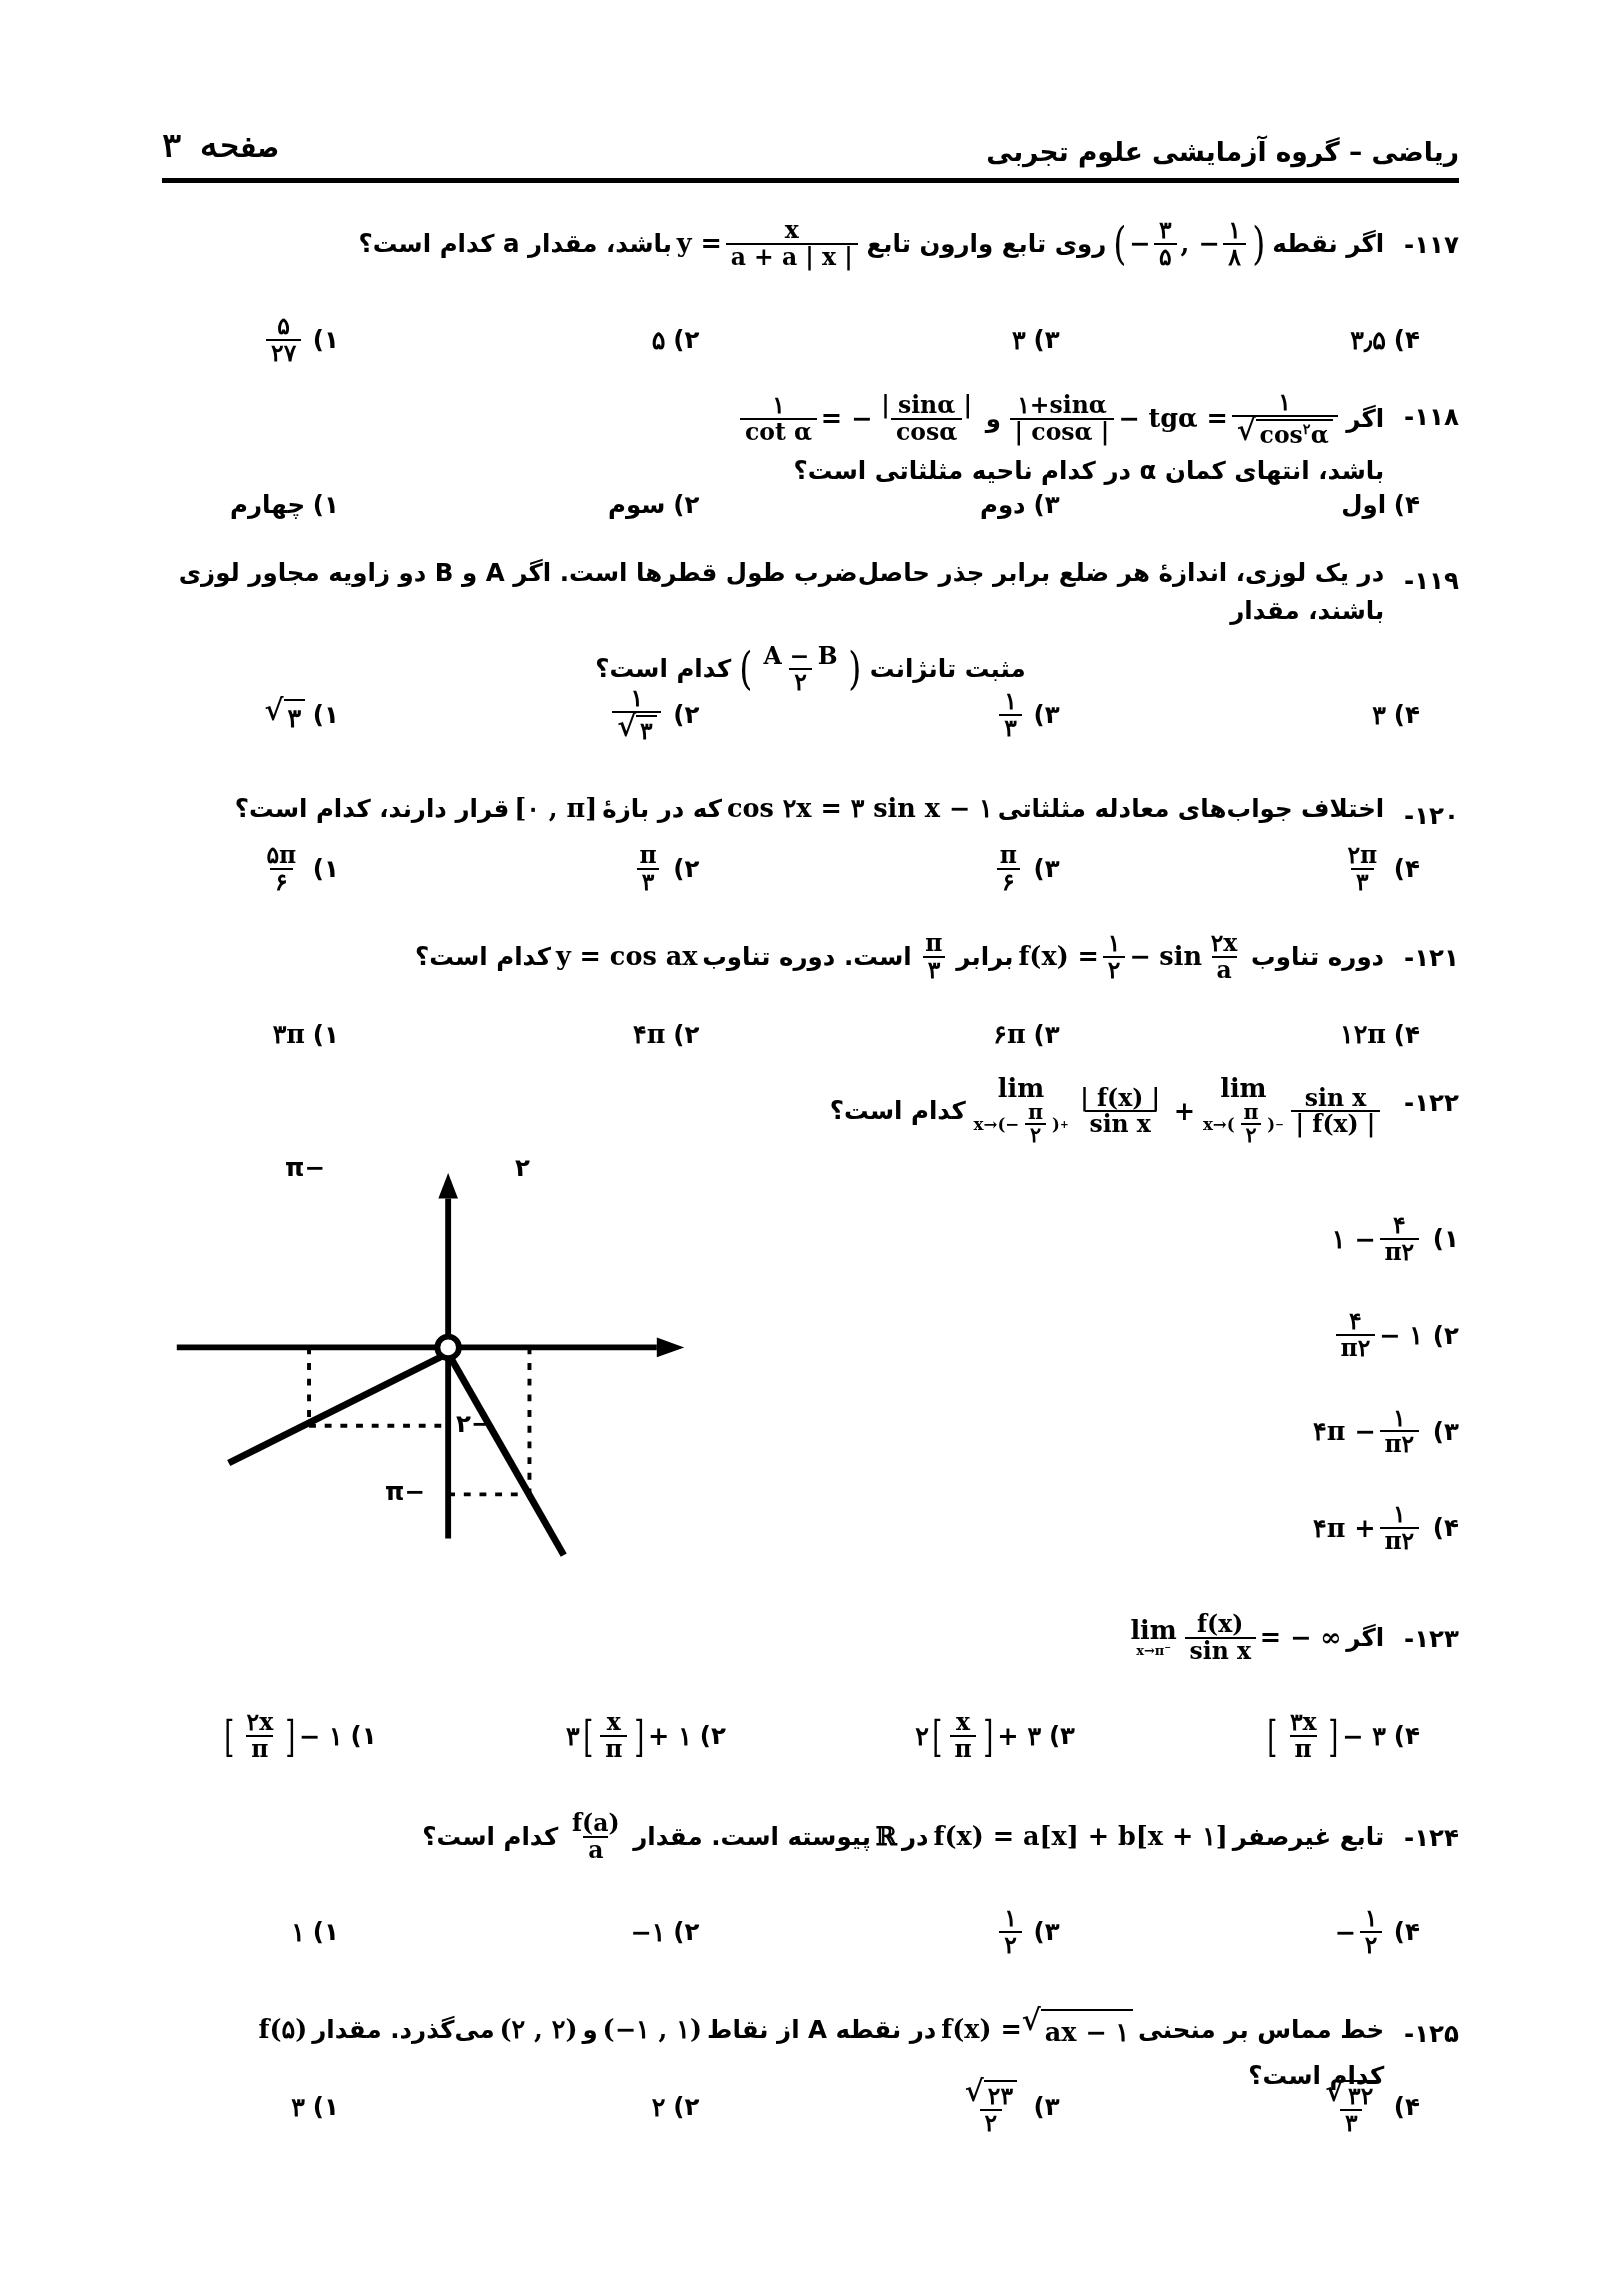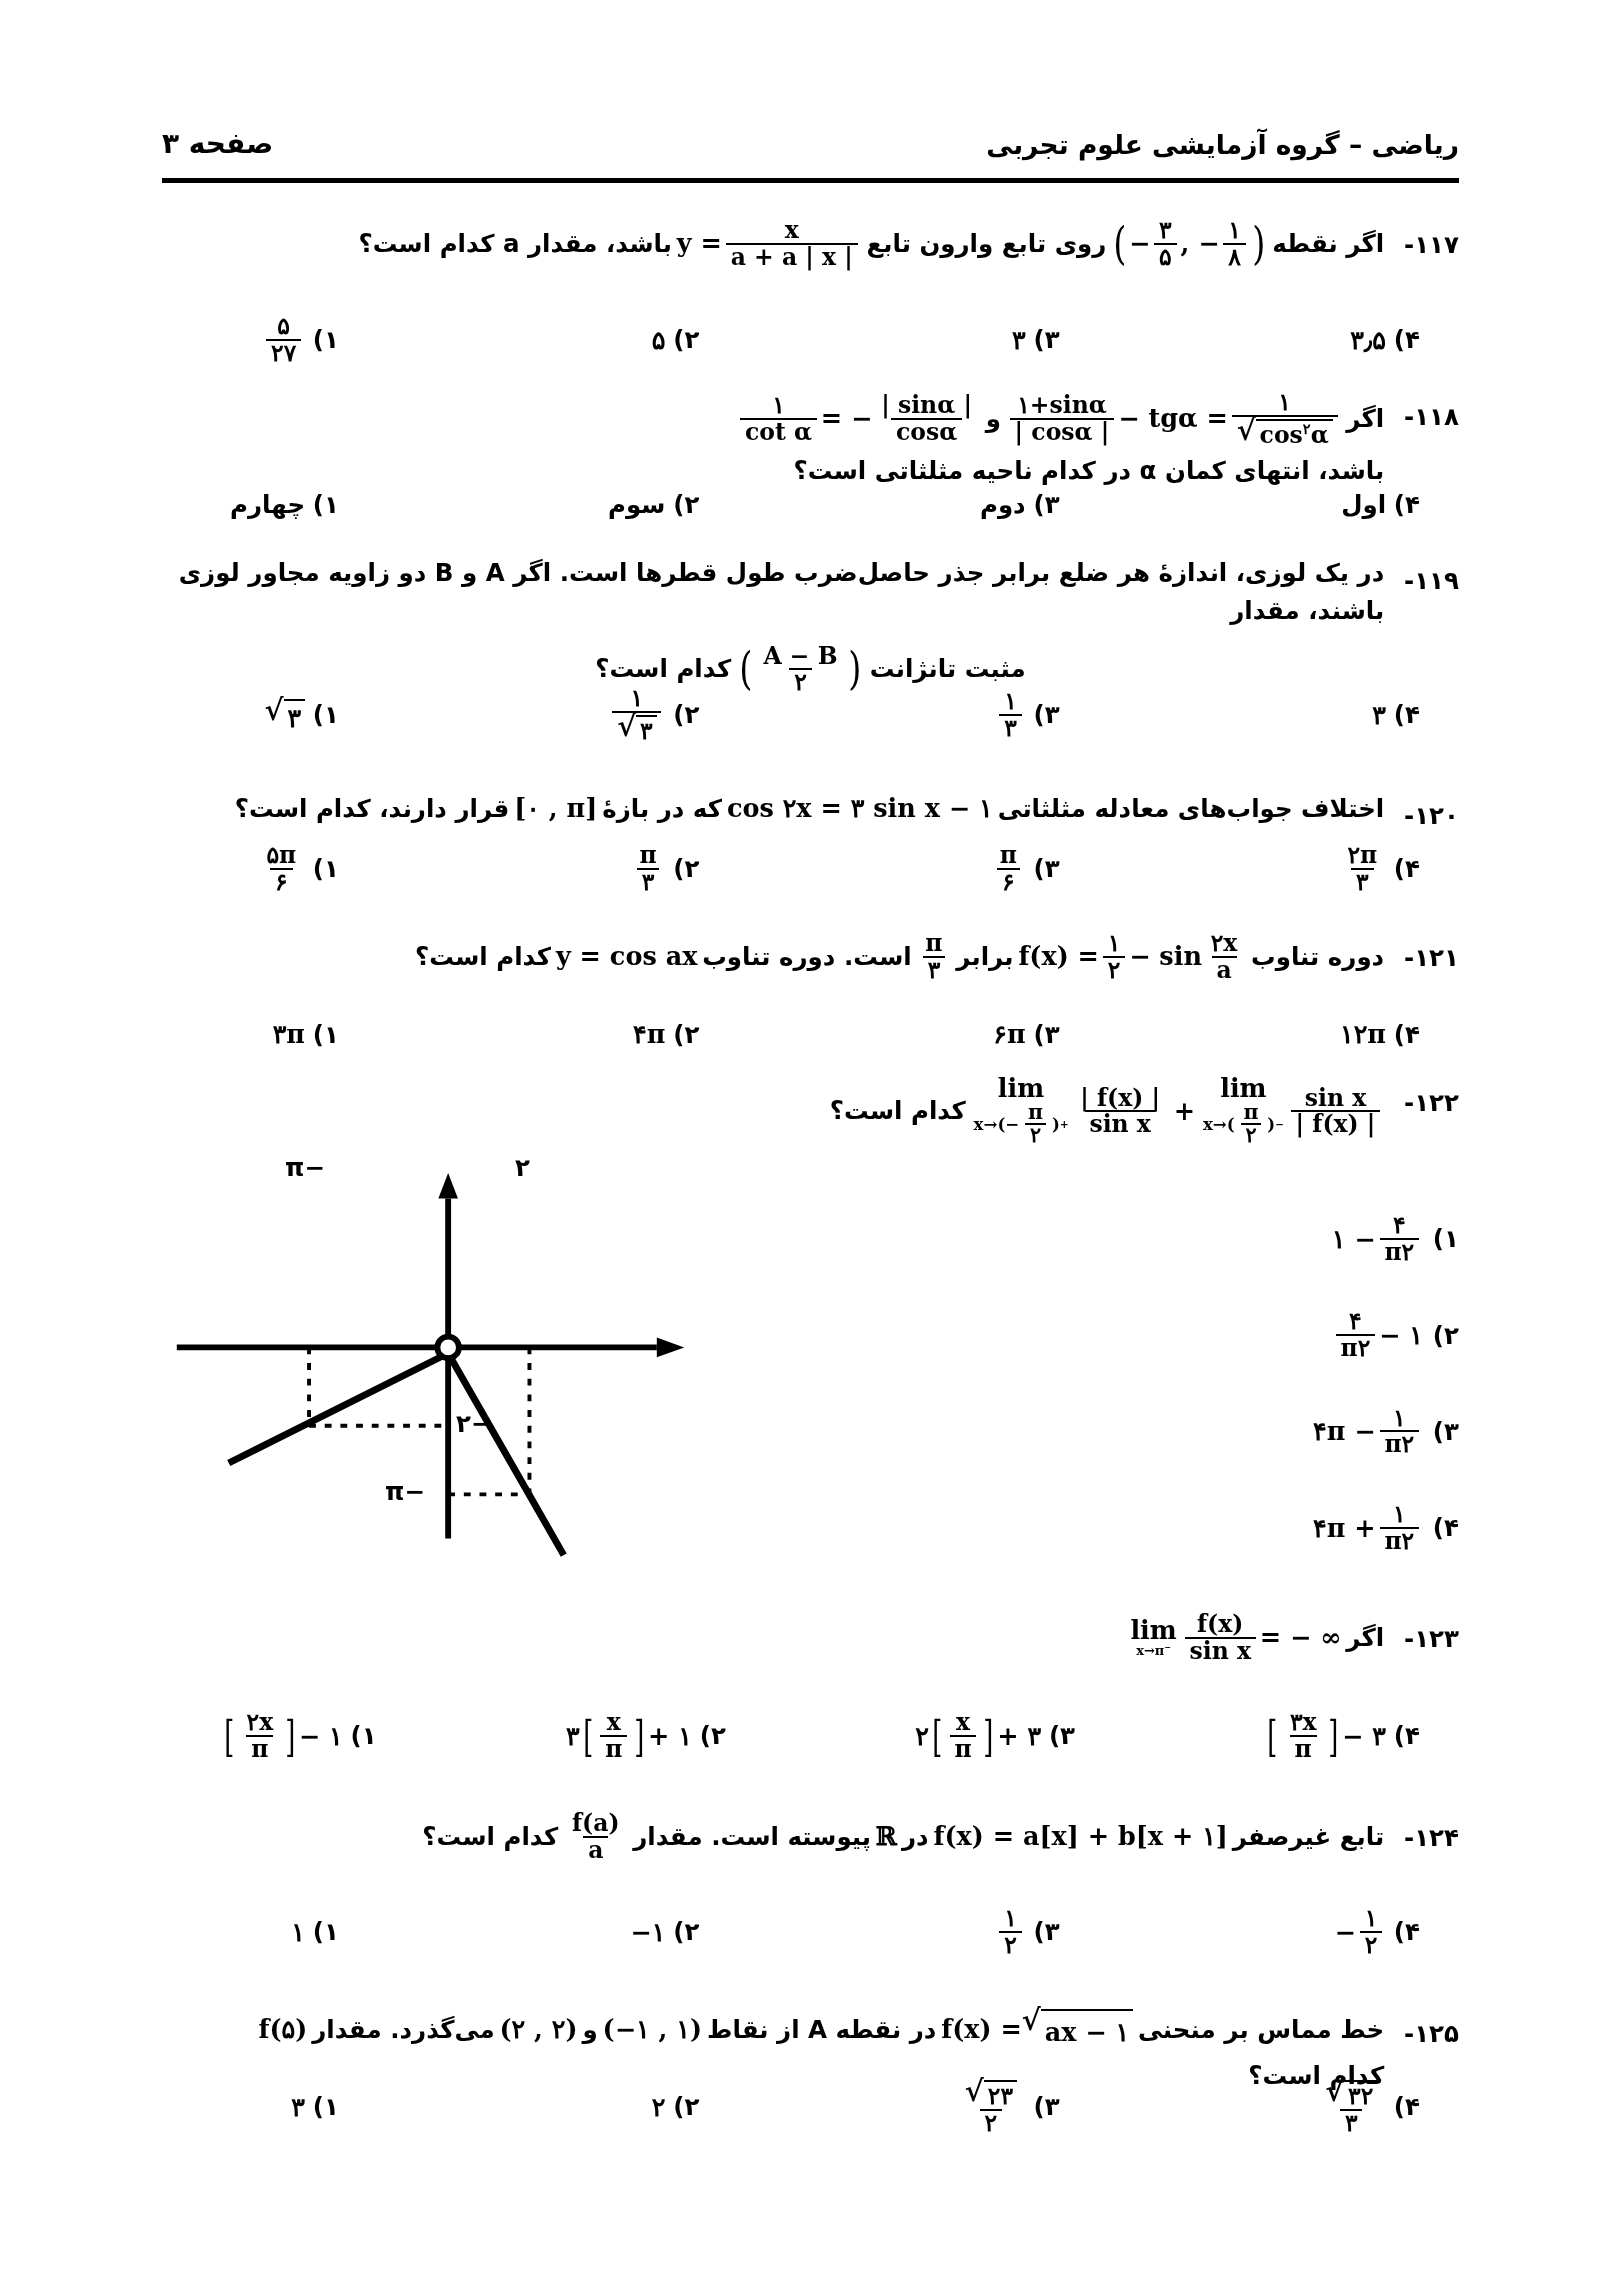--- a/index.html
+++ b/index.html
@@ -18,21 +18,21 @@
   
   .header{
     position:absolute;top:127px;left:162px;right:162px;
     display:flex;align-items:flex-end;justify-content:space-between;
     direction:rtl;
   }
   .header-title{
     font-size:26.5px;font-weight:bold;letter-spacing:0px;
   }
   .header-page{
-    font-size:28px;font-weight:bold;
+    font-size:32px;font-weight:bold;font-family:Liberation Mono, monospace;
   }
   .rule{
     position:absolute;top:178px;left:162px;right:162px;
     height:4.9px;background:#000;
   }
 
   
   .qblock{position:absolute;left:162px;right:162px;direction:rtl;}
   .qrow{display:flex;align-items:flex-start;gap:9.8px;direction:rtl;}
   .qnum{

